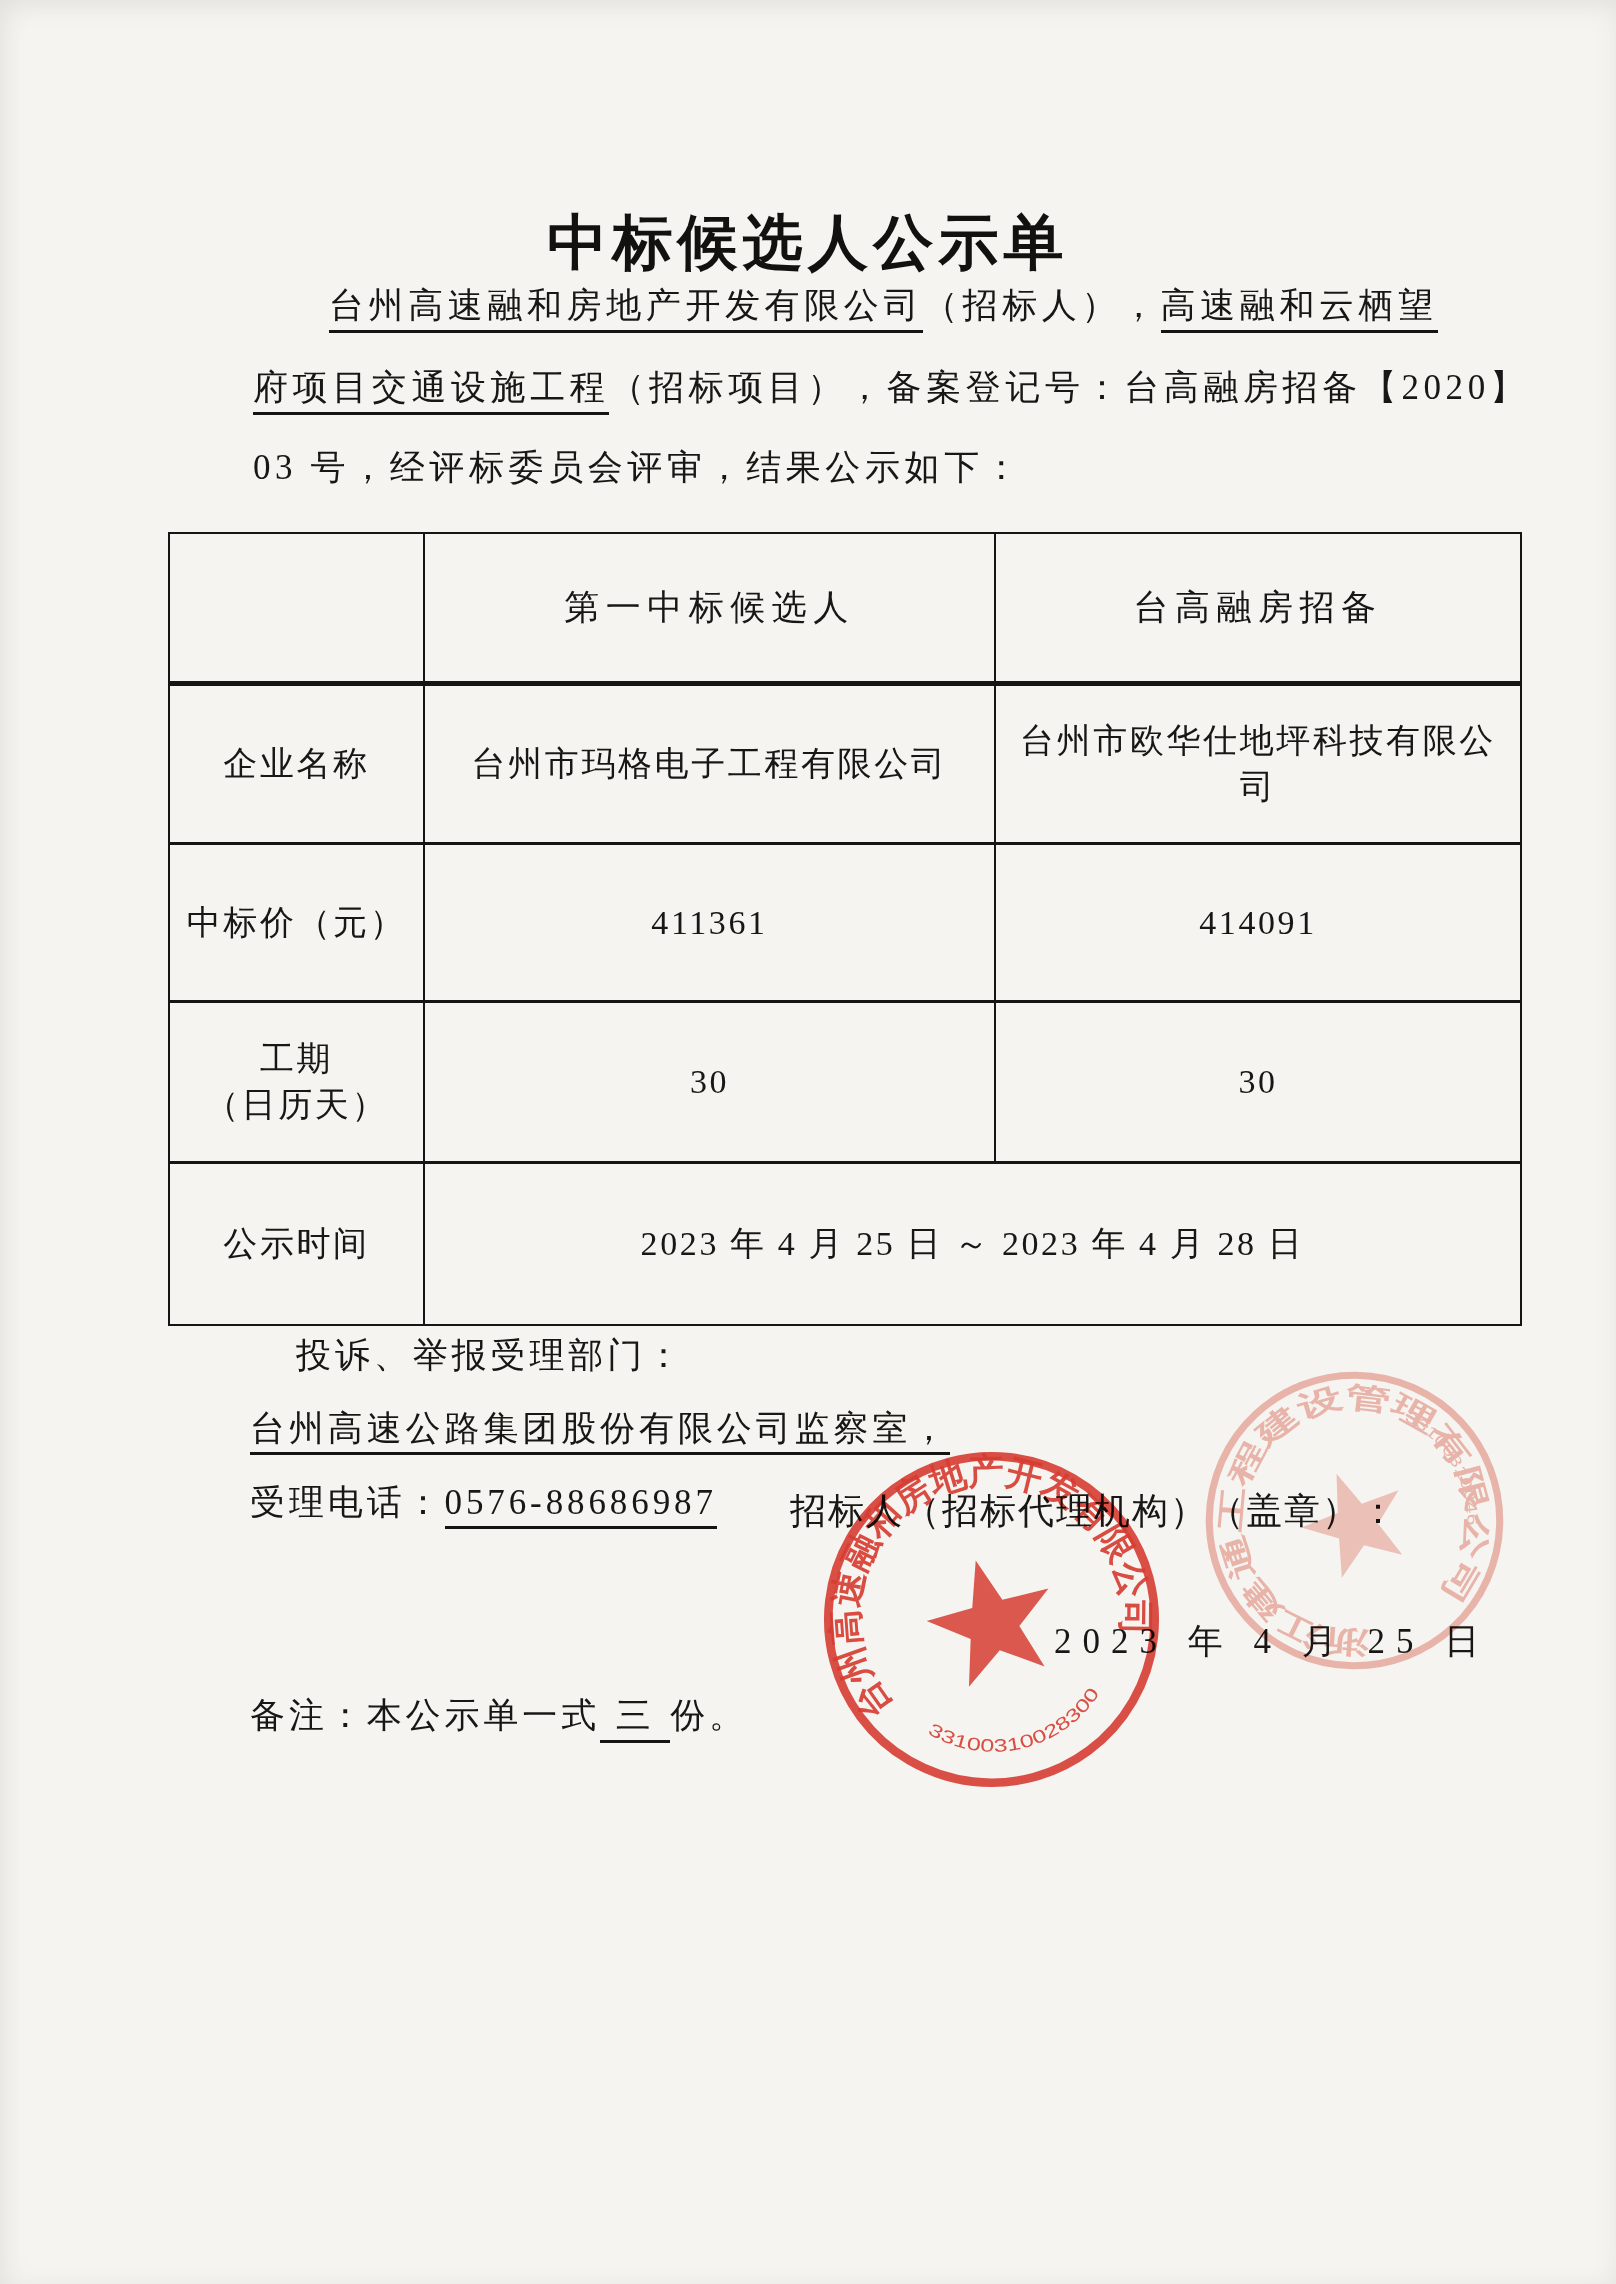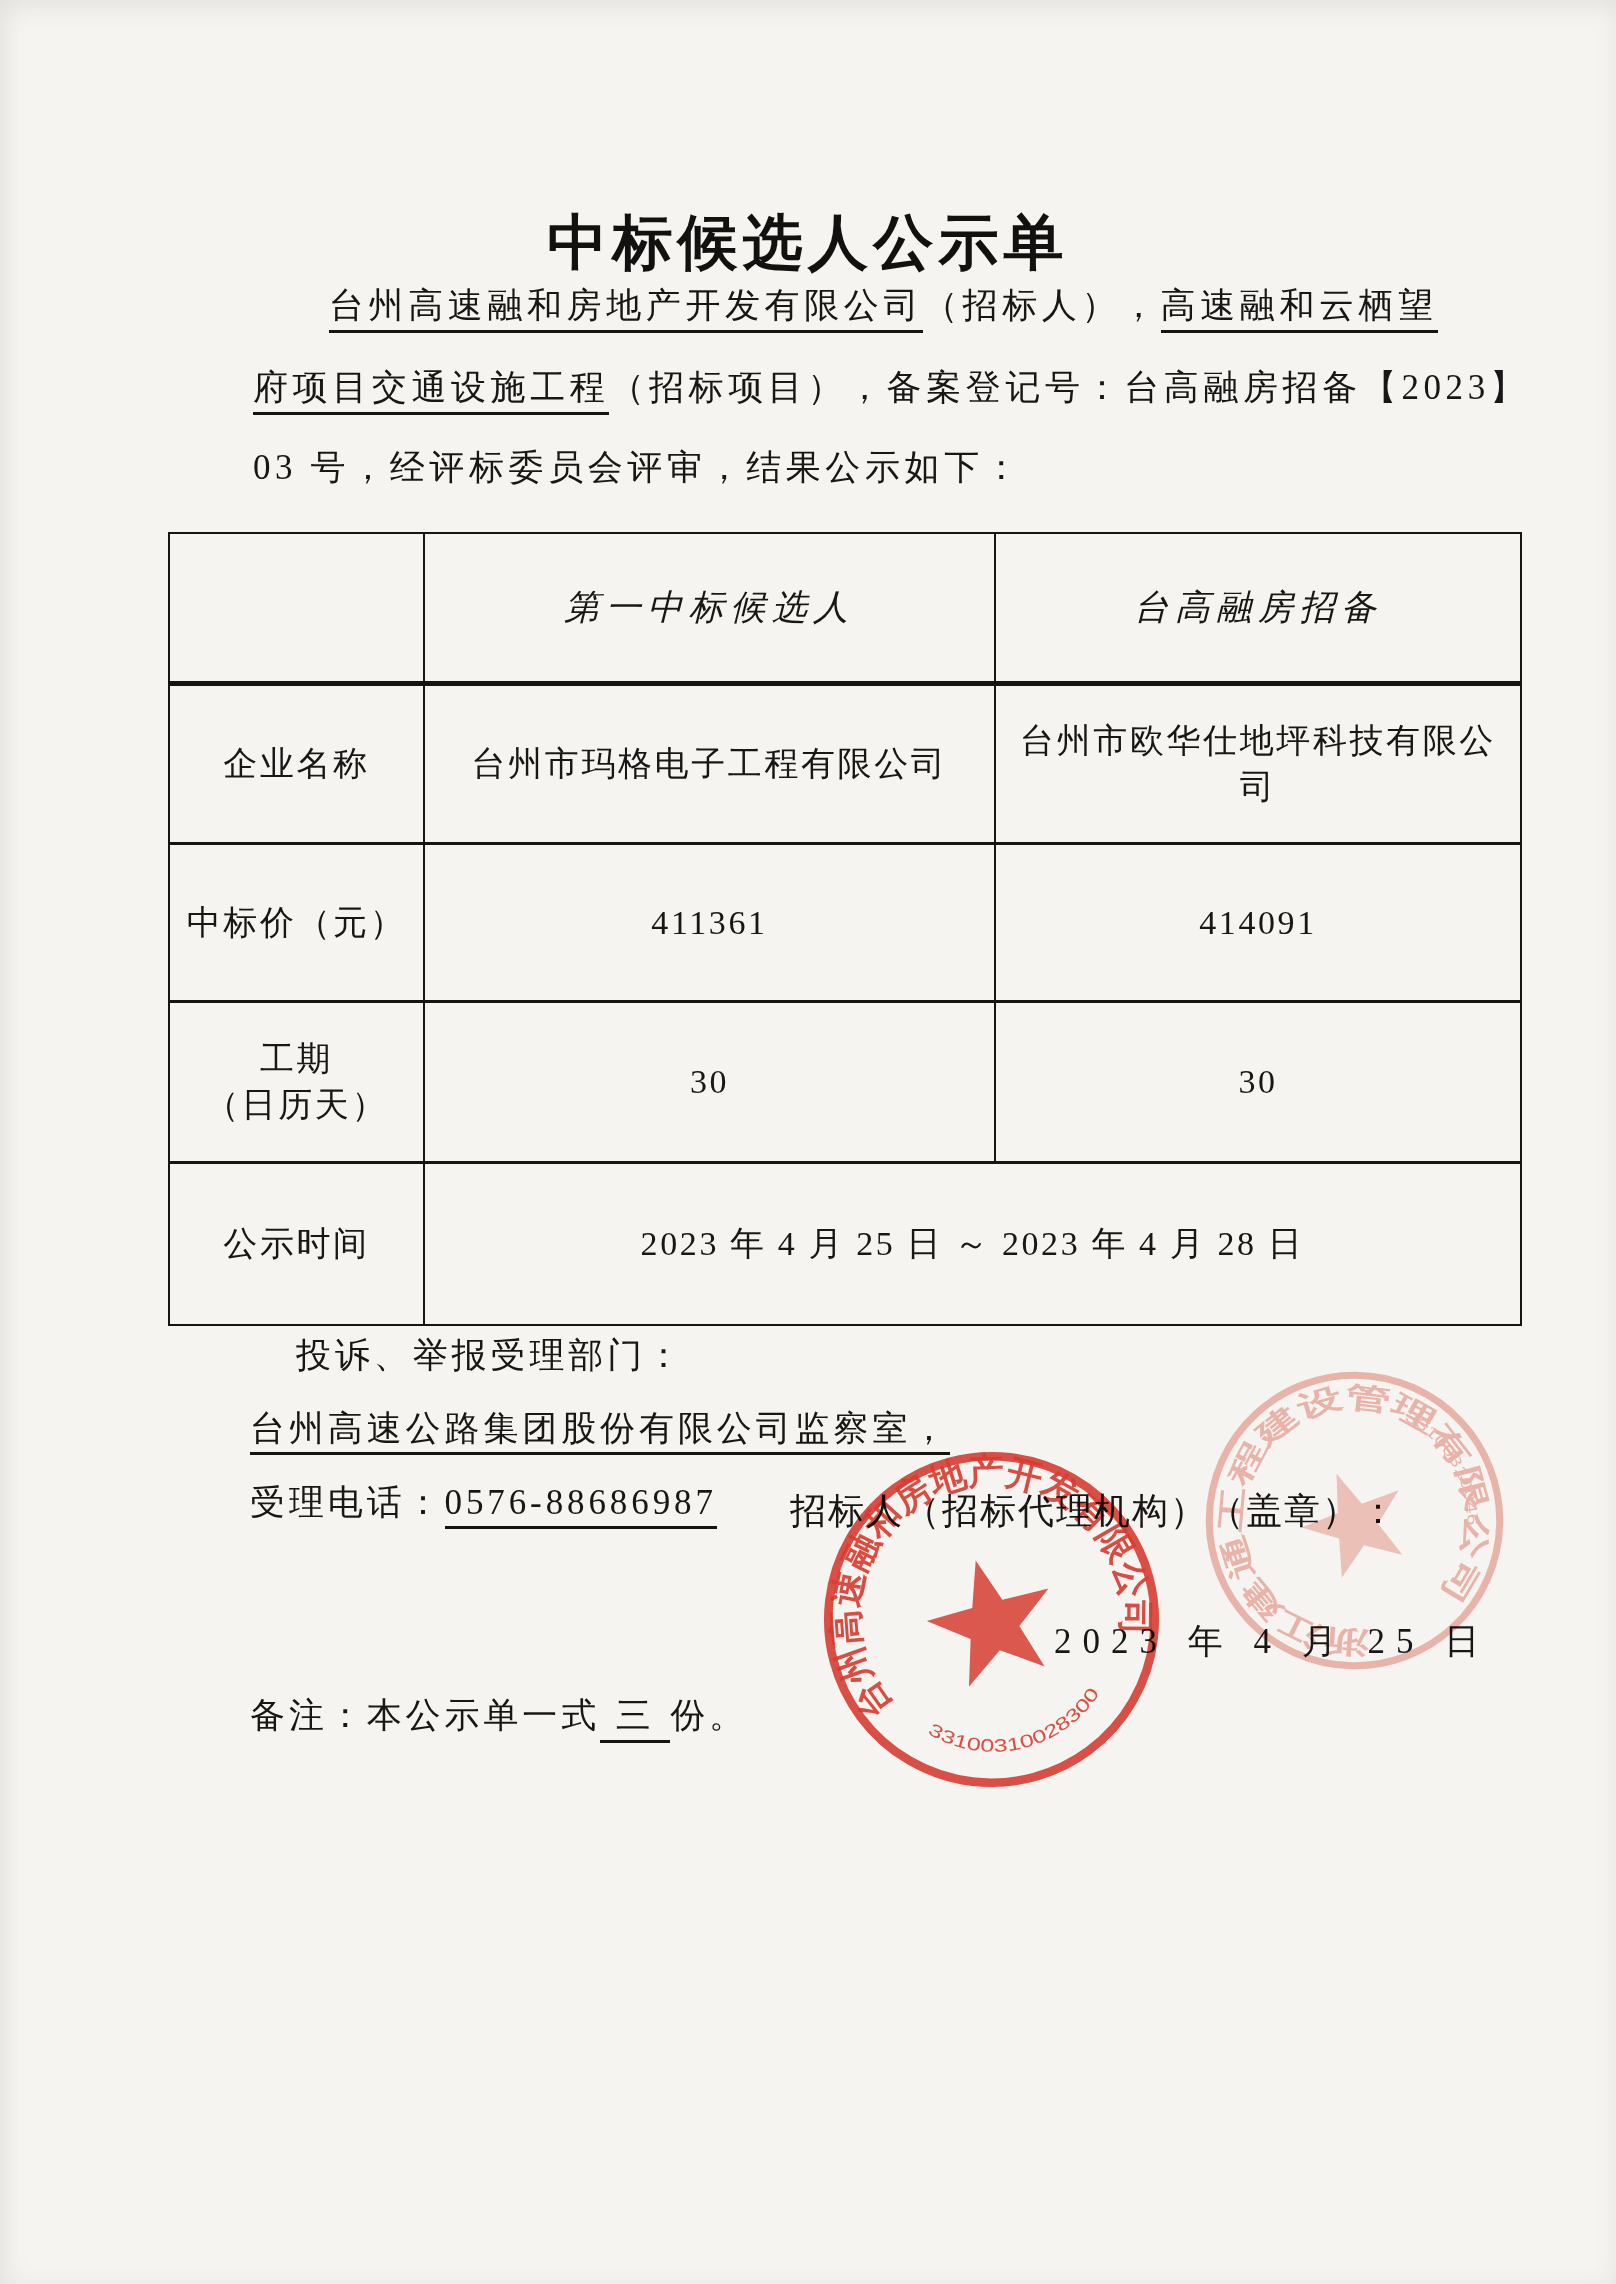--- a/index.html
+++ b/index.html
@@ -35,21 +35,21 @@
     border-collapse:collapse;table-layout:fixed;
     width:1352px;
   }
   table.award td{
     border:2px solid #161514;
     text-align:center;vertical-align:middle;
     font-size:34px;letter-spacing:2.6px;
     padding:0 6.5px;
   }
   table.award{border:2.6px solid #161514;}
-  tr.hdr td{border-bottom:5.2px solid #161514;height:147px;font-size:35px;letter-spacing:6.5px;font-style:italic;}
+  tr.hdr td{border-bottom:5.2px solid #161514;height:147px;font-size:35px;letter-spacing:6.5px;}
   tr.r-company td{height:156px;}
   tr.r-price td{height:155px;border-top:3.3px solid #161514;margin-left:38px;}
   tr.r-duration td{height:158px;border-top:3.3px solid #161514;}
   tr.r-period td{height:160px;border-top:3.3px solid #161514;}
   td.label{letter-spacing:6.5px;}
   td.company{font-size:33px;letter-spacing:1.3px;}
   td.num{font-size:31px;letter-spacing:2px;}
   td.period-val{font-size:35px;letter-spacing:5.9px;}
   .foot{
     position:absolute;white-space:nowrap;
@@ -68,21 +68,21 @@
   .seal-right{left:1201px;top:1367px;width:307px;height:307px;transform:rotate(-21deg);opacity:.78;}
 </style>
 </head>
 <body>
 
 <div class="page">
 
   <div class="doc-title">中标候选人公示单</div>
 
   <div class="intro-line i1"><span class="u">台州高速融和房地产开发有限公司</span><span>（招标人），</span><span class="u">高速融和云栖望</span></div>
-  <div class="intro-line i2"><span class="u">府项目交通设施工程</span><span>（招标项目），备案登记号：台高融房招备【2023】</span></div>
+  <div class="intro-line i2"><span class="u">府项目交通设施工程</span><span>（招标项目），备案登记号：台高融房招备【2020】</span></div>
   <div class="intro-line i3">03 号，经评标委员会评审，结果公示如下：</div>
 
   <table class="award">
     <colgroup>
         <col style="width:255px">
         <col style="width:571px">
         <col style="width:526px">
       </colgroup>
     <tbody>
         <tr class="hdr">

